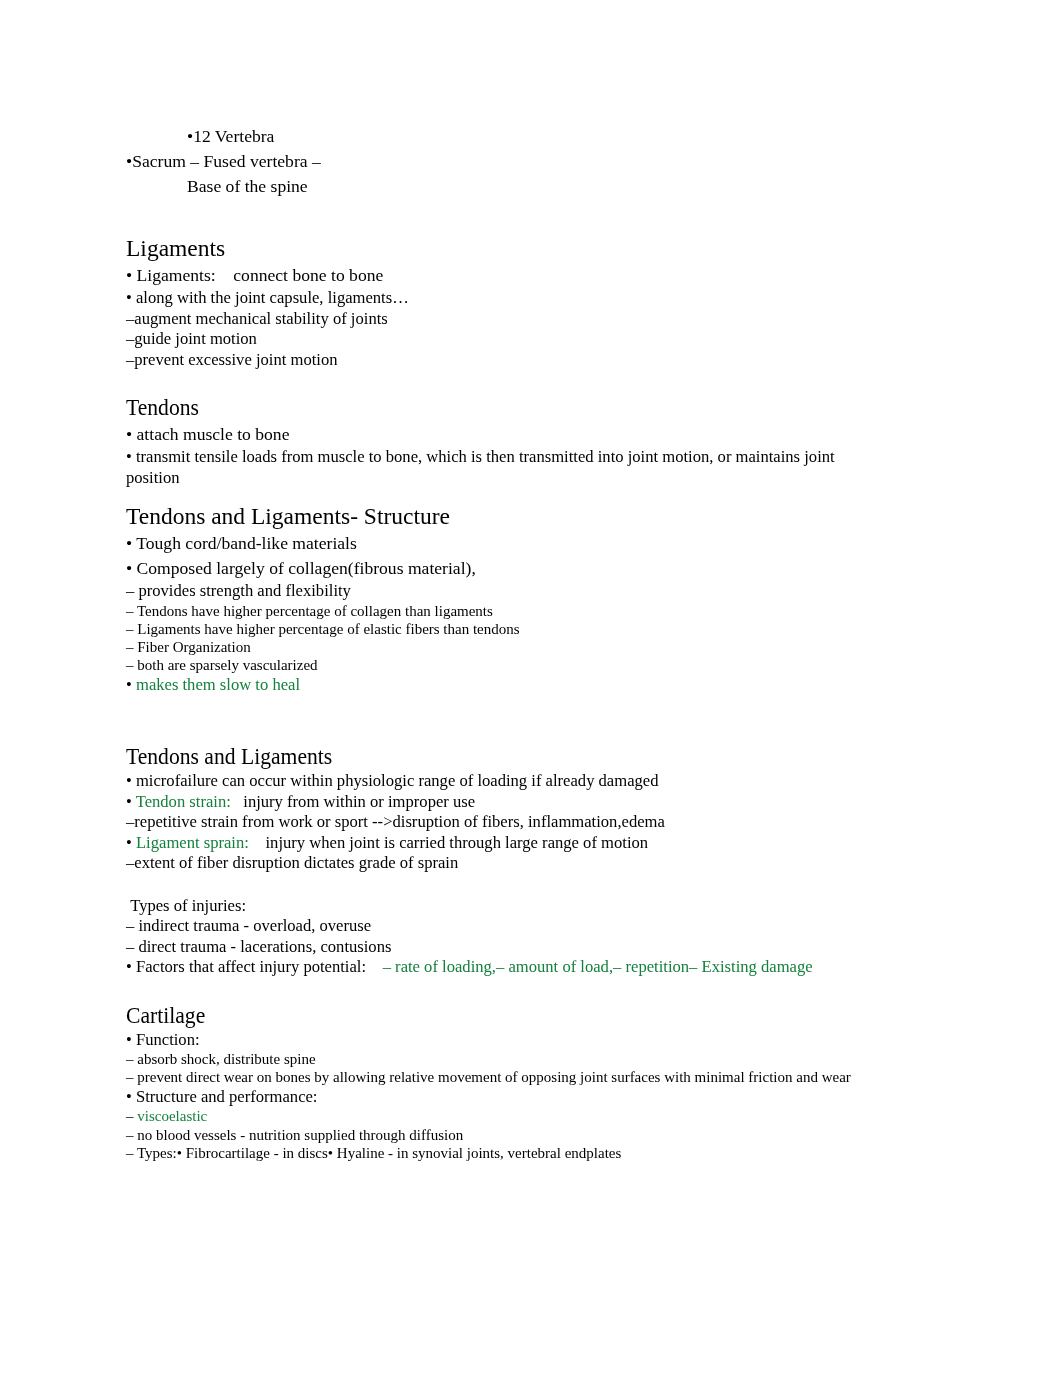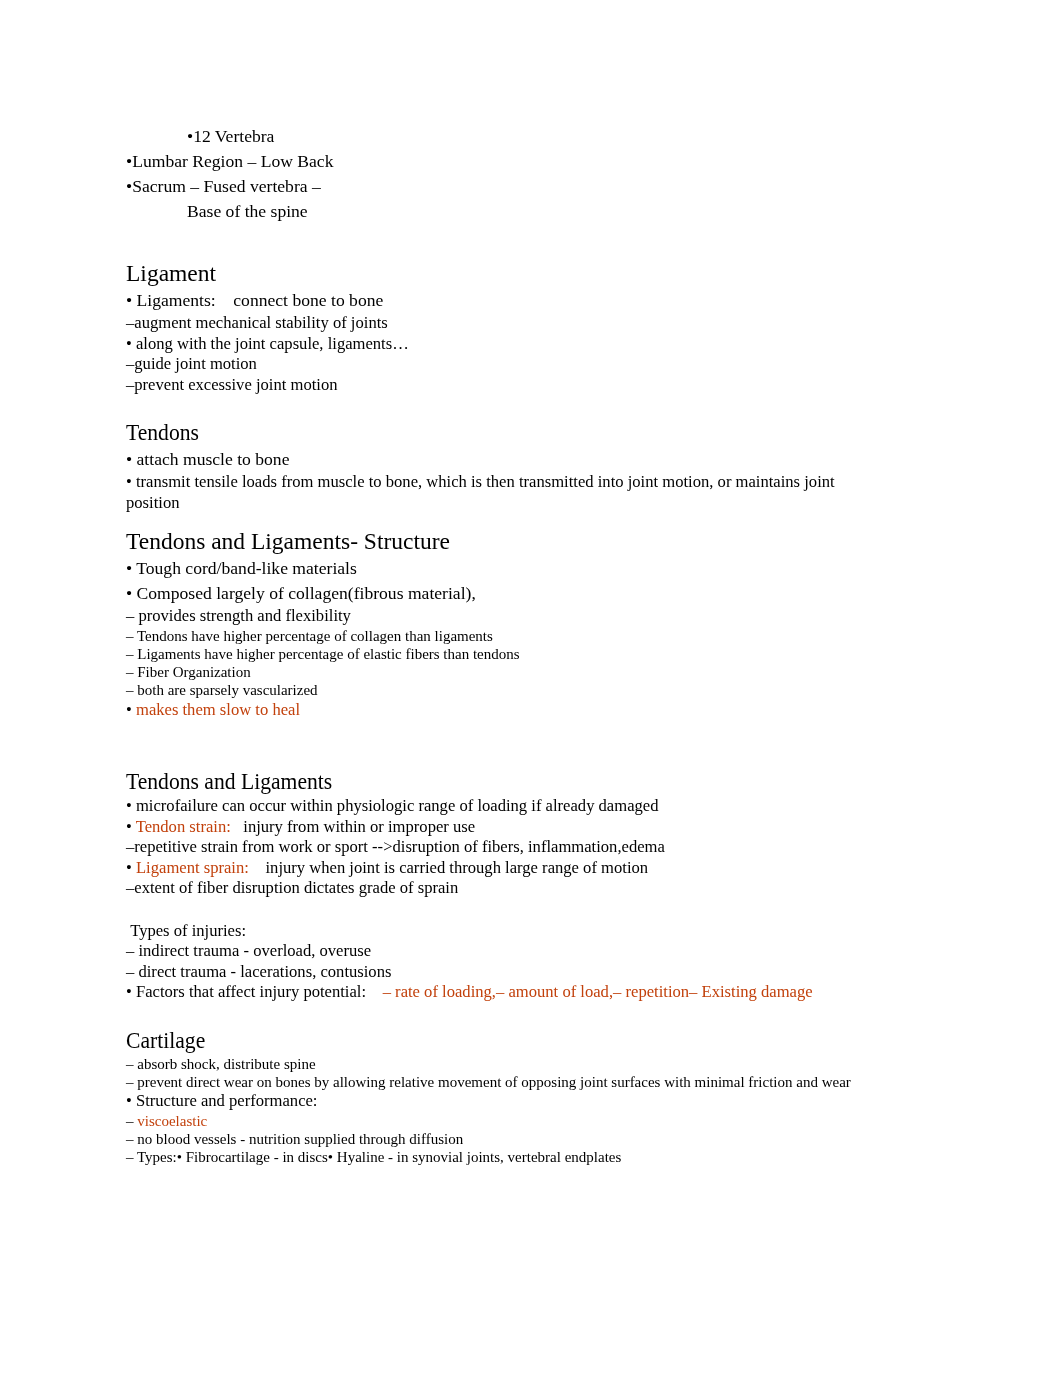--- a/index.html
+++ b/index.html
@@ -64,49 +64,48 @@
     padding: 0;
     white-space: pre-wrap;
   }
   .heading-narrow {
     font-family: "Liberation Serif", "DejaVu Serif", serif;
     font-stretch: condensed;
     transform: scaleX(0.92);
     transform-origin: left center;
   }
 
-  .blue { color: #c2410c; }
+  .blue { color: #15803d; }
 
   .indent-1 { padding-left: 61px; }
   .gap-s  { height: 13px; }
   .gap-m  { height: 22px; }
   .gap-l  { height: 34px; }
   .gap-xl { height: 46px; }
   .wrapped-wide { max-width: 742px; }
 </style>
 </head>
 <body>
 
 <div class="page">
   <div class="content">
 
     <section>
       <span class="line t-lg indent-1">•12 Vertebra</span>
-      <span class="line t-lg">•Lumbar Region – Low Back</span>
       <span class="line t-lg">•Sacrum – Fused vertebra –</span>
       <span class="line t-lg indent-1">Base of the spine</span>
     </section>
 
     <div class="gap-l"></div>
 
     <section>
-      <h2 class="heading">Ligament</h2>
+      <h2 class="heading">Ligaments</h2>
       <span class="line t-lg">• Ligaments:    connect bone to bone</span>
+      <span class="line t-md">• along with the joint capsule, ligaments…</span>
       <span class="line t-md">–augment mechanical stability of joints</span>
-      <span class="line t-md">• along with the joint capsule, ligaments…</span>
       <span class="line t-md">–guide joint motion</span>
       <span class="line t-md">–prevent excessive joint motion</span>
     </section>
 
     <div class="gap-m"></div>
 
     <section>
       <h2 class="heading heading-narrow">Tendons</h2>
       <span class="line t-lg">• attach muscle to bone</span>
       <span class="line t-md wrapped-wide">• transmit tensile loads from muscle to bone, which is then transmitted into joint motion, or maintains joint position</span>
@@ -143,20 +142,21 @@
       <span class="line t-md"> Types of injuries:</span>
       <span class="line t-md">– indirect trauma - overload, overuse</span>
       <span class="line t-md">– direct trauma - lacerations, contusions</span>
       <span class="line t-md wrapped-wide"><span>• Factors that affect injury potential:</span><span class="blue">    – rate of loading,– amount of load,– repetition– Existing damage</span></span>
     </section>
 
     <div class="gap-m"></div>
 
     <section>
       <h2 class="heading heading-narrow">Cartilage</h2>
+      <span class="line t-md">• Function:</span>
       <span class="line t-sm">– absorb shock, distribute spine</span>
       <span class="line t-sm wrapped-wide">– prevent direct wear on bones by allowing relative movement of opposing joint surfaces with minimal friction and wear</span>
       <span class="line t-md">• Structure and performance:</span>
       <span class="line t-sm"><span>– </span><span class="blue">viscoelastic</span></span>
       <span class="line t-sm">– no blood vessels - nutrition supplied through diffusion</span>
       <span class="line t-sm">– Types:• Fibrocartilage - in discs• Hyaline - in synovial joints, vertebral endplates</span>
     </section>
 
   </div>
 </div>

